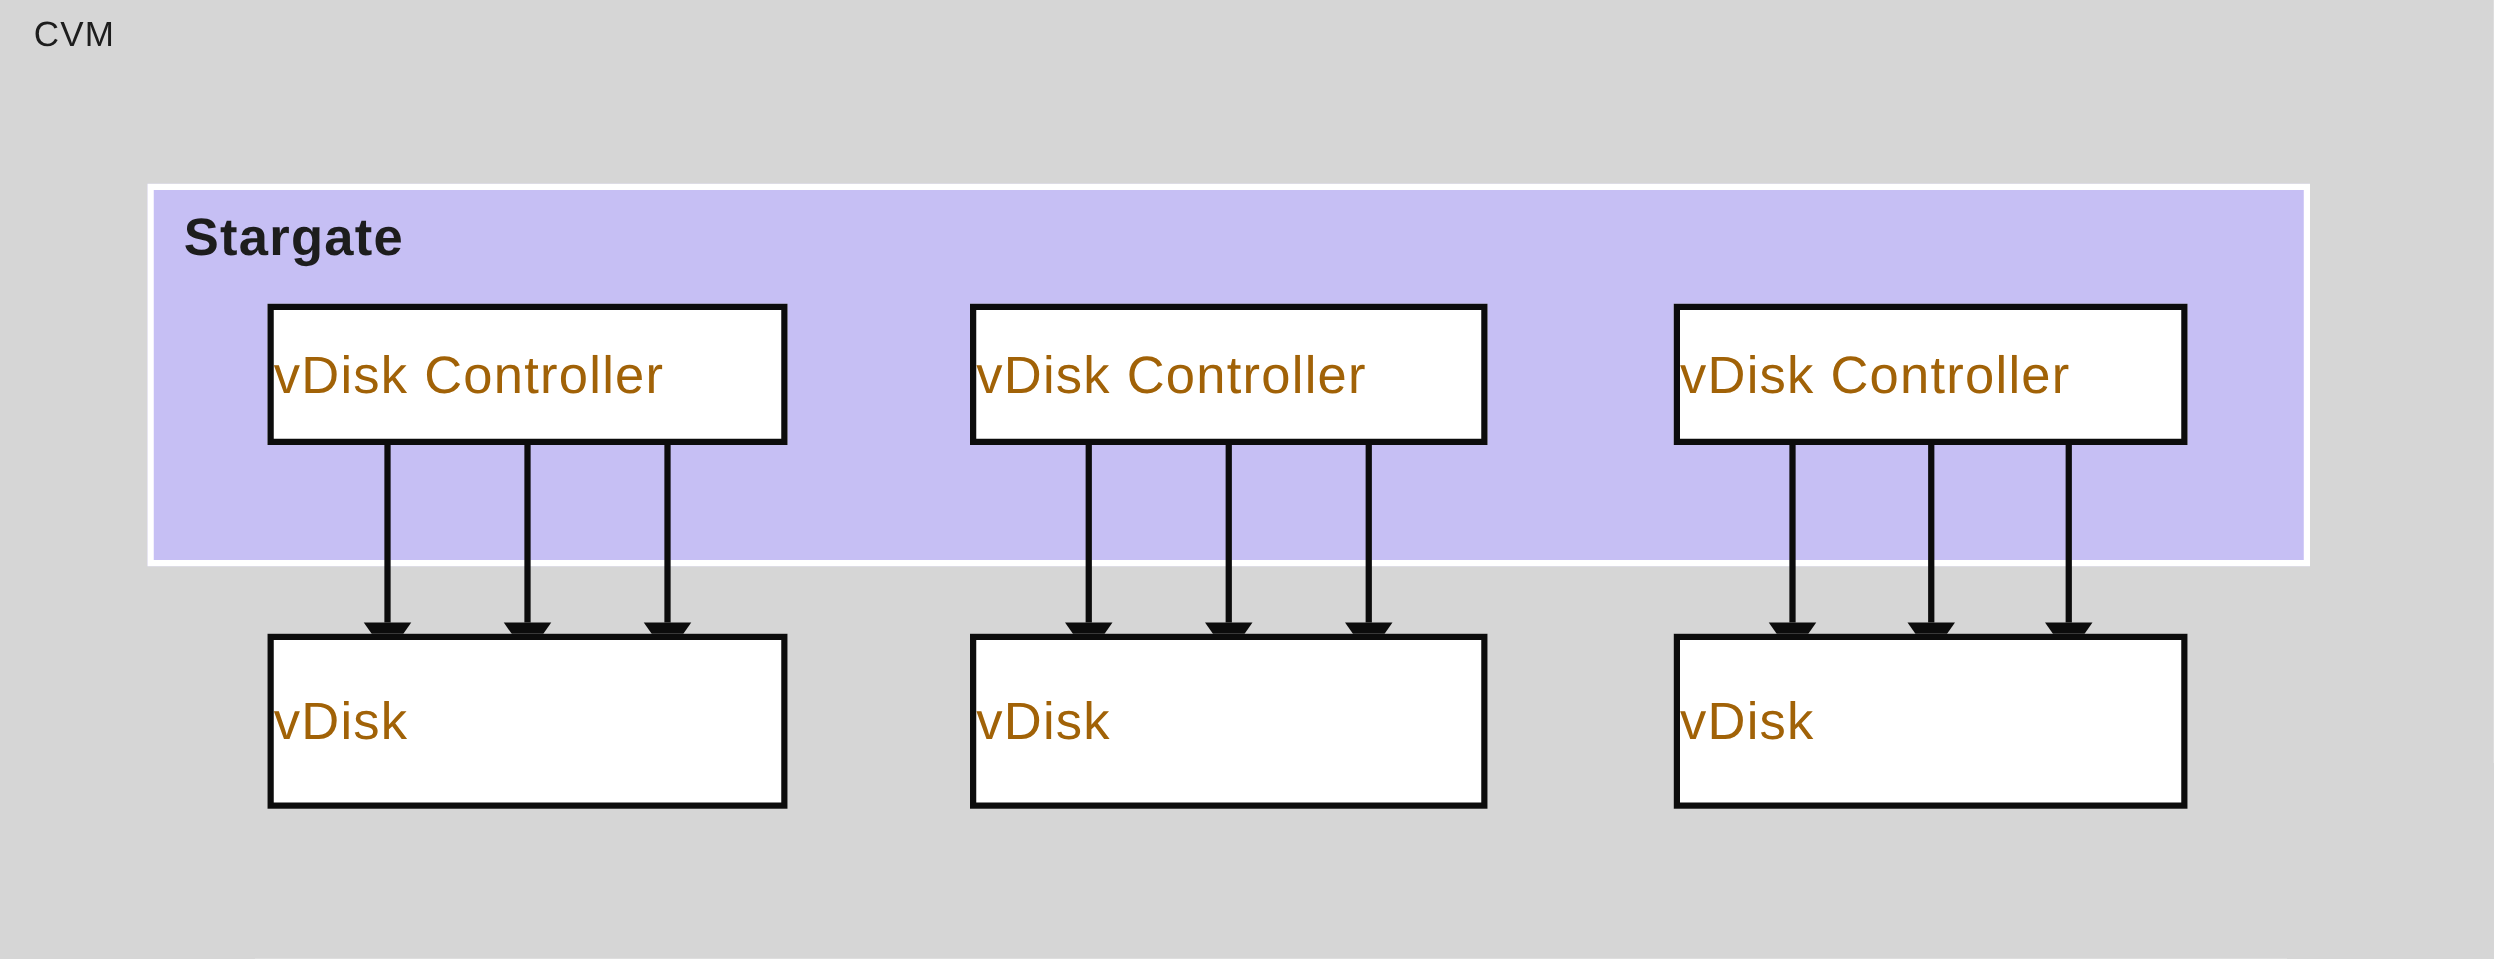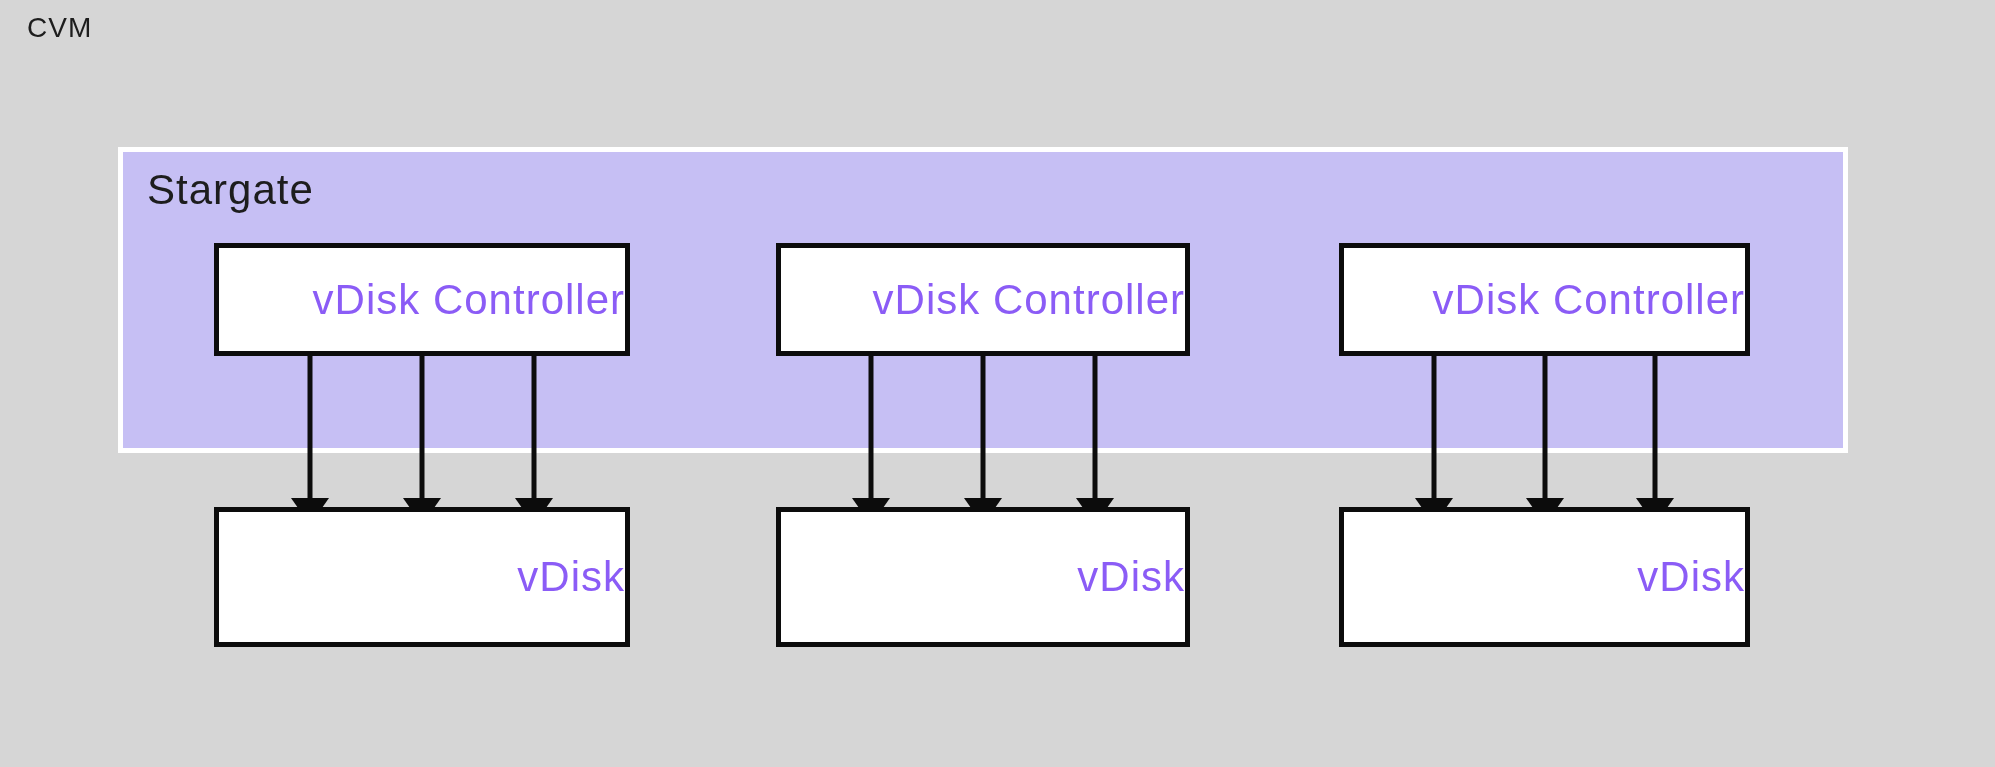--- a/index.html
+++ b/index.html
@@ -14,39 +14,40 @@
   .cvm-label{
     position:absolute;left:27px;top:12px;
     font-size:28px;letter-spacing:1px;
   }
   .stargate{
     position:absolute;left:118px;top:147px;
     width:1730px;height:306px;
     box-sizing:border-box;
     background:#c6bff4;
     border:5px solid #ffffff;
+    font-weight:bold;
   }
   .stargate-label{
     position:absolute;left:24px;top:14px;
     font-size:42px;letter-spacing:1px;
   }
   .group{
     position:absolute;top:243px;height:404px;
   }
   .g1{left:214px;width:416px;}
   .g2{left:776px;width:414px;}
   .g3{left:1339px;width:411px;}
   .node{
     position:absolute;left:0;right:0;
     box-sizing:border-box;
     background:#ffffff;
     border:5px solid #0c0c0c;
-    display:flex;align-items:center;justify-content:flex-end;
+    display:flex;align-items:center;justify-content:flex-start;
     font-size:42px;letter-spacing:1px;
-    color:#8b5cf6;
+    color:#a16207;
   }
   .controller{top:0;height:113px;}
   .disk{bottom:0;height:140px;}
   .arrow{
     position:absolute;top:113px;
     width:40px;height:169px;
     transform:translateX(-50%);
   }
   .arrow-pos-1{left:23%;}
   .arrow-pos-2{left:50%;}

